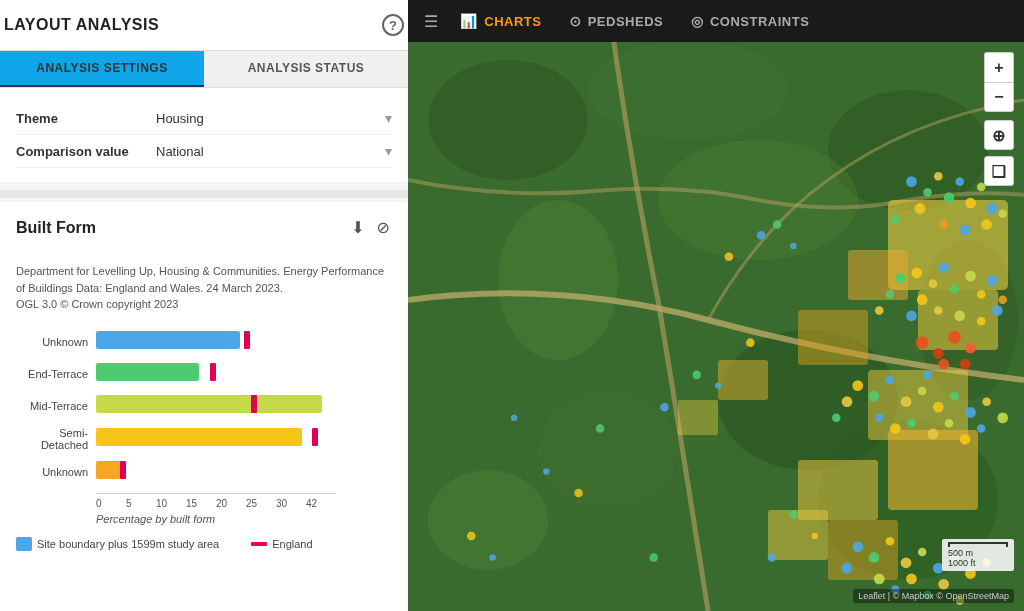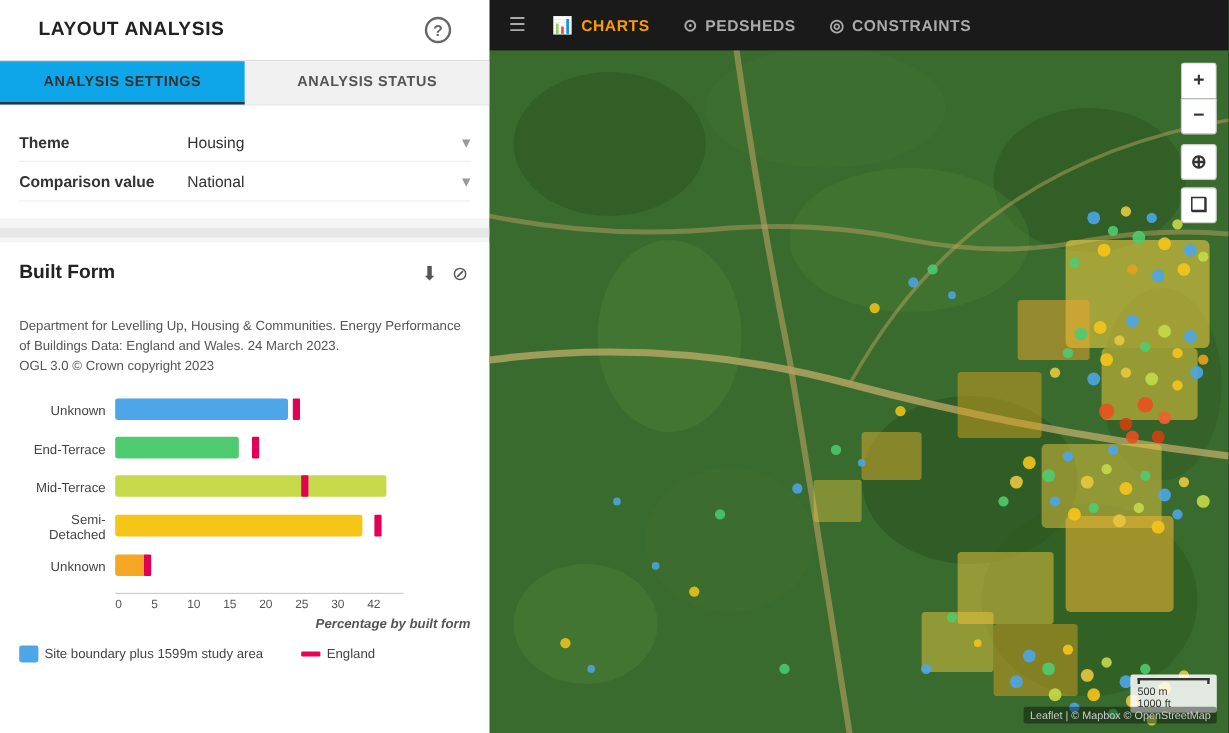--- a/index.html
+++ b/index.html
@@ -13,21 +13,21 @@
       display: flex;
       flex-direction: column;
       height: 611px;
       overflow-y: auto;
     }
 
     .panel-header {
       display: flex;
       align-items: center;
       justify-content: space-between;
-      padding: 14px 32px;
+      padding: 14px 4px;
       background: #fff;
       border-bottom: 1px solid #ddd;
     }
 
     .panel-title {
       font-size: 16px;
       font-weight: bold;
       color: #222;
       letter-spacing: 0.5px;
       text-transform: uppercase;
@@ -203,25 +203,24 @@
     .x-label {
       font-size: 10px;
       color: #555;
       flex: 1;
       text-align: left;
     }
 
     .x-axis-title {
       font-size: 11px;
       color: #555;
-      text-align: right;
+      text-align: left;
       margin-left: 80px;
       margin-top: 4px;
       font-style: italic;
-      font-weight: bold;
     }
 
     .chart-legend {
       display: flex;
       align-items: center;
       gap: 32px;
       margin-top: 12px;
     }
 
     .legend-item {
@@ -345,21 +344,21 @@
       border-bottom: none;
     }
 
     .map-ctrl-group .map-ctrl-btn:last-child {
       border-radius: 0 0 3px 3px;
     }
 
     
     .map-scale {
       position: absolute;
-      bottom: 17px;
+      bottom: 40px;
       right: 10px;
       background: rgba(255,255,255,0.85);
       padding: 3px 6px;
       font-size: 10px;
       border-radius: 2px;
     }
 
     .map-attribution {
       position: absolute;
       bottom: 8px;

